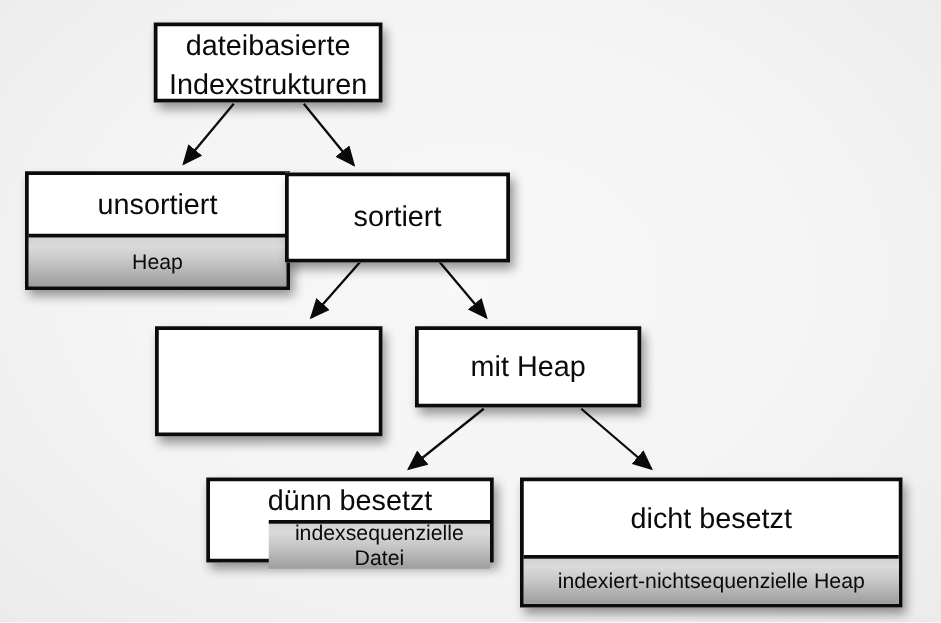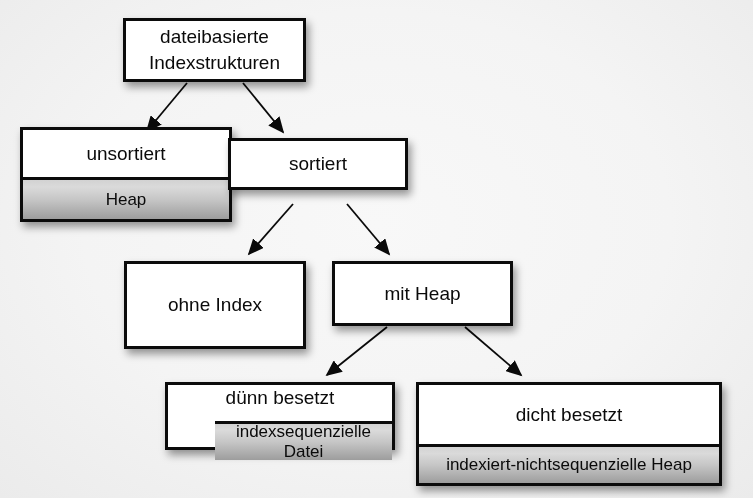--- a/index.html
+++ b/index.html
@@ -23,42 +23,42 @@
     display: flex;
     flex-direction: column;
     color: #0a0a0a;
   }
   .node .main {
     flex: 1;
     display: flex;
     align-items: center;
     justify-content: center;
     text-align: center;
-    font-size: 19px;
+    font-size: 23px;
     line-height: 1.35;
     padding: 0 1px;
   }
   .node .sub {
     flex: 0 0 auto;
     border-top: 3px solid #0b0b0b;
     background: linear-gradient(180deg, #d2d2d2 0%, #dadada 18%, #c6c6c6 50%, #9d9d9d 100%);
     display: flex;
     align-items: center;
     justify-content: center;
     text-align: center;
     font-size: 17px;
   }
   #node-root           { left: 123px; top:  18px; width: 183px; height: 64px; }
-  #node-unsortiert     { left:  20px; top: 127px; width: 212px; height: 95px; }
+  #node-unsortiert     { left:  20px; top: 137px; width: 212px; height: 95px; }
   #node-unsortiert .sub{ height: 39px; text-align: right; }
-  #node-sortiert       { left: 228px; top: 138px; width: 180px; height: 52px; }
+  #node-sortiert       { left: 228px; top: 138px; width: 180px; height: 72px; }
   #node-ohne-index     { left: 124px; top: 261px; width: 182px; height: 88px; }
   #node-ohne-index .sub{ height: 37px; }
   #node-mit-index      { left: 332px; top: 261px; width: 181px; height: 65px; }
-  #node-duenn-besetzt  { left: 165px; top: 382px; width: 230px; height: 68px; gap: 10px; }
+  #node-duenn-besetzt  { left: 165px; top: 382px; width: 230px; height: 68px; }
   #node-duenn-besetzt .sub { height: 36px; margin-left: 47px; }
   #node-dicht-besetzt  { left: 416px; top: 382px; width: 306px; height: 104px; }
   #node-dicht-besetzt .sub { height: 36px; }
   svg.edges {
     position: absolute;
     left: 0; top: 0;
     width: 753px;
     height: 498px;
     pointer-events: none;
   }
@@ -93,21 +93,20 @@
   <div class="node" id="node-unsortiert">
     <div class="main">unsortiert</div>
     <div class="sub">Heap</div>
   </div>
 
   <div class="node" id="node-sortiert">
     <div class="main">sortiert</div>
   </div>
 
   <div class="node" id="node-ohne-index">
-    <div class="main">ohne Index</div>
   </div>
 
   <div class="node" id="node-mit-index">
     <div class="main">mit Heap</div>
   </div>
 
   <div class="node" id="node-duenn-besetzt">
     <div class="main">dünn besetzt</div>
     <div class="sub">indexsequenzielle Datei</div>
   </div>

